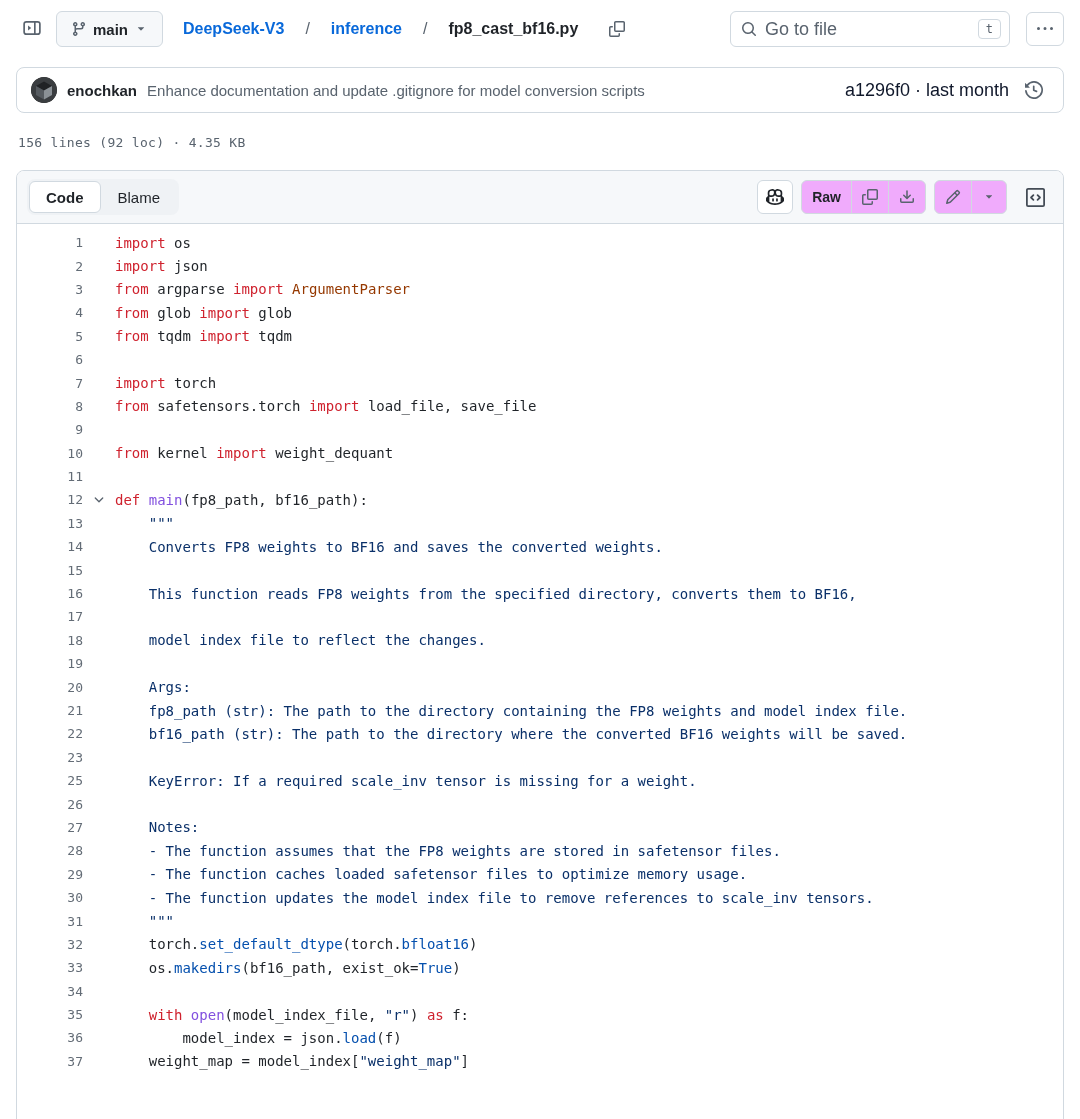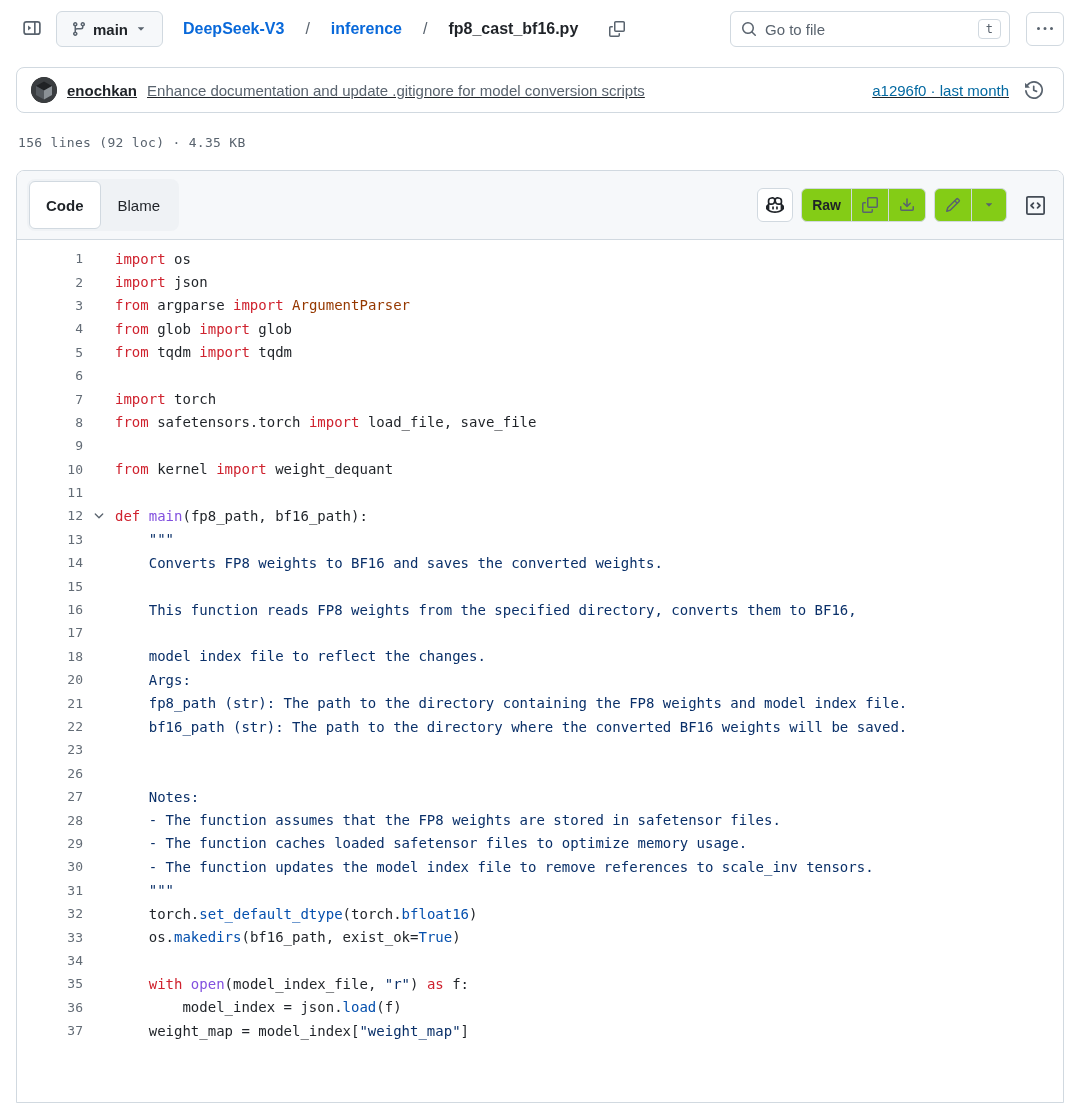--- a/index.html
+++ b/index.html
@@ -18,55 +18,55 @@
   .crumb-repo { color:#0969da; font-weight:700; text-decoration:none; }
   .crumb-dir  { color:#0969da; font-weight:700; text-decoration:none; }
   .crumb-sep  { color:#59636e; font-weight:400; }
   .crumb-file { color:#1f2328; font-weight:700; }
   .copy-path-btn { border:none; background:transparent; color:#59636e; margin-left:4px;
     width:28px; height:28px; display:flex; align-items:center; justify-content:center; border-radius:6px; cursor:pointer;}
   .topbar-spacer { flex:1; }
   .goto-box { display:flex; align-items:center; width:280px; height:36px; border:1px solid #d1d9e0;
     border-radius:6px; padding:0 8px 0 10px; gap:8px; background:#fff; }
   .goto-box svg { color:#59636e; flex:none; }
-  .goto-input { border:none; outline:none; flex:1; font-size:15px; color:#1f2328; min-width:0;
+  .goto-input { border:none; outline:none; flex:1; font-size:18px; color:#1f2328; min-width:0;
     font-family:"Liberation Sans", sans-serif; }
   .goto-input::placeholder { color:#59636e; }
   .kbd { font-size:12px; color:#59636e; border:1px solid #d1d9e0; border-radius:4px;
     padding:2px 7px; background:#fff; line-height:1.2; font-family:"DejaVu Sans Mono", monospace; }
   .kebab-btn { width:38px; height:34px; border:1px solid #d1d9e0; border-radius:6px; background:#fff;
     display:flex; align-items:center; justify-content:center; color:#59636e; margin-left:8px; cursor:pointer; }
 
   
   .commit-bar { margin:12px 16px 0 16px; height:46px; border:1px solid #d1d9e0; border-radius:8px;
-    display:flex; align-items:center; padding:0 14px; gap:10px; background:#fff;text-decoration:underline; }
+    display:flex; align-items:center; padding:0 14px; gap:10px; background:#fff; }
   .avatar { width:26px; height:26px; border-radius:50%; overflow:hidden; flex:none; background:#2b2b2b; }
   .commit-author { font-weight:700; font-size:15px; color:#1f2328; }
   .commit-msg { font-size:15px; color:#59636e; overflow:hidden; text-overflow:ellipsis; white-space:nowrap; flex:1; }
-  .commit-meta { font-size:15px; color:#0369a1; white-space:nowrap; }
+  .commit-meta { font-size:18px; color:#0f172a; white-space:nowrap; }
   .history-btn { border:none; background:transparent; color:#59636e; width:30px; height:30px;
     display:flex; align-items:center; justify-content:center; border-radius:6px; cursor:pointer; }
 
   
   .file-meta { margin:22px 16px 20px 18px; font-family:"DejaVu Sans Mono", monospace;
     font-size:13px; color:#59636e; letter-spacing:.3px; }
 
   
   .code-panel { margin:0 16px; border:1px solid #d1d9e0; border-radius:8px 8px 0 0; overflow:hidden; }
   .panel-header { background:#f6f8fa; border-bottom:1px solid #d1d9e0; padding:8px 10px;
     display:flex; align-items:center; }
   .seg-control { display:flex; align-items:center; background:#eff2f5; border-radius:8px; padding:2px; }
-  .seg-item { height:48px; padding:0 16px; display:flex; align-items:center; font-size:15px;
+  .seg-item { height:32px; padding:0 16px; display:flex; align-items:center; font-size:15px;
     color:#1f2328; border-radius:6px; border:1px solid transparent; background:transparent; cursor:pointer; }
   .seg-item.active { background:#fff; border:1px solid #d1d9e0; font-weight:700; }
   .header-spacer { flex:1; }
   .hdr-right { display:flex; align-items:center; gap:8px; }
   .tool-btn { height:34px; min-width:36px; padding:0 8px; background:#fff; border:1px solid #d1d9e0;
     border-radius:6px; display:flex; align-items:center; justify-content:center; color:#1f2328; cursor:pointer; }
-  .btn-group { display:flex; align-items:stretch; background:#84cc16; border:1px solid #d1d9e0;
+  .btn-group { display:flex; align-items:stretch; background:#f0abfc; border:1px solid #d1d9e0;
     border-radius:6px; overflow:hidden; height:34px; }
   .btn-group > * { display:flex; align-items:center; justify-content:center; padding:0 10px;
     background:transparent; border:none; color:#1f2328; cursor:pointer; }
   .btn-group > * + * { border-left:1px solid #d1d9e0; }
   .raw-label { font-size:14px; font-weight:600; }
   .group-icon { color:#59636e; }
   .symbols-btn { border:none; background:transparent; color:#444c56; width:36px; height:34px;
     display:flex; align-items:center; justify-content:center; border-radius:6px; margin-left:2px; cursor:pointer; }
 
   
@@ -320,38 +320,48 @@
       <div class="code-line">
         <span class="ln">17</span>
         <span class="fold-cell"></span>
       </div>
       <div class="code-line">
         <span class="ln">18</span>
         <span class="fold-cell"></span>
         <span class="code-text"><span class="tok-s">    model index file to reflect the changes.</span></span>
       </div>
       <div class="code-line">
+        <span class="ln">19</span>
+        <span class="fold-cell"></span>
+        <span class="code-text"></span>
+      </div>
+      <div class="code-line">
         <span class="ln">20</span>
         <span class="fold-cell"></span>
         <span class="code-text"><span class="tok-s">    Args:</span></span>
       </div>
       <div class="code-line">
         <span class="ln">21</span>
         <span class="fold-cell"></span>
         <span class="code-text"><span class="tok-s">    fp8_path (str): The path to the directory containing the FP8 weights and model index file.</span></span>
       </div>
       <div class="code-line">
         <span class="ln">22</span>
         <span class="fold-cell"></span>
         <span class="code-text"><span class="tok-s">    bf16_path (str): The path to the directory where the converted BF16 weights will be saved.</span></span>
       </div>
       <div class="code-line">
         <span class="ln">23</span>
         <span class="fold-cell"></span>
         <span class="code-text"></span>
+      </div>
+      <div class="code-line">
+        <span class="ln">25</span>
+        <span class="fold-cell"></span>
+        <span class="code-text"><span class="tok-s">    KeyError: If a required scale_inv tensor is missing for a weight.</span></span>
       </div>
       <div class="code-line">
         <span class="ln">26</span>
         <span class="fold-cell"></span>
         <span class="code-text"></span>
       </div>
       <div class="code-line">
         <span class="ln">27</span>
         <span class="fold-cell"></span>
         <span class="code-text"><span class="tok-s">    Notes:</span></span>

